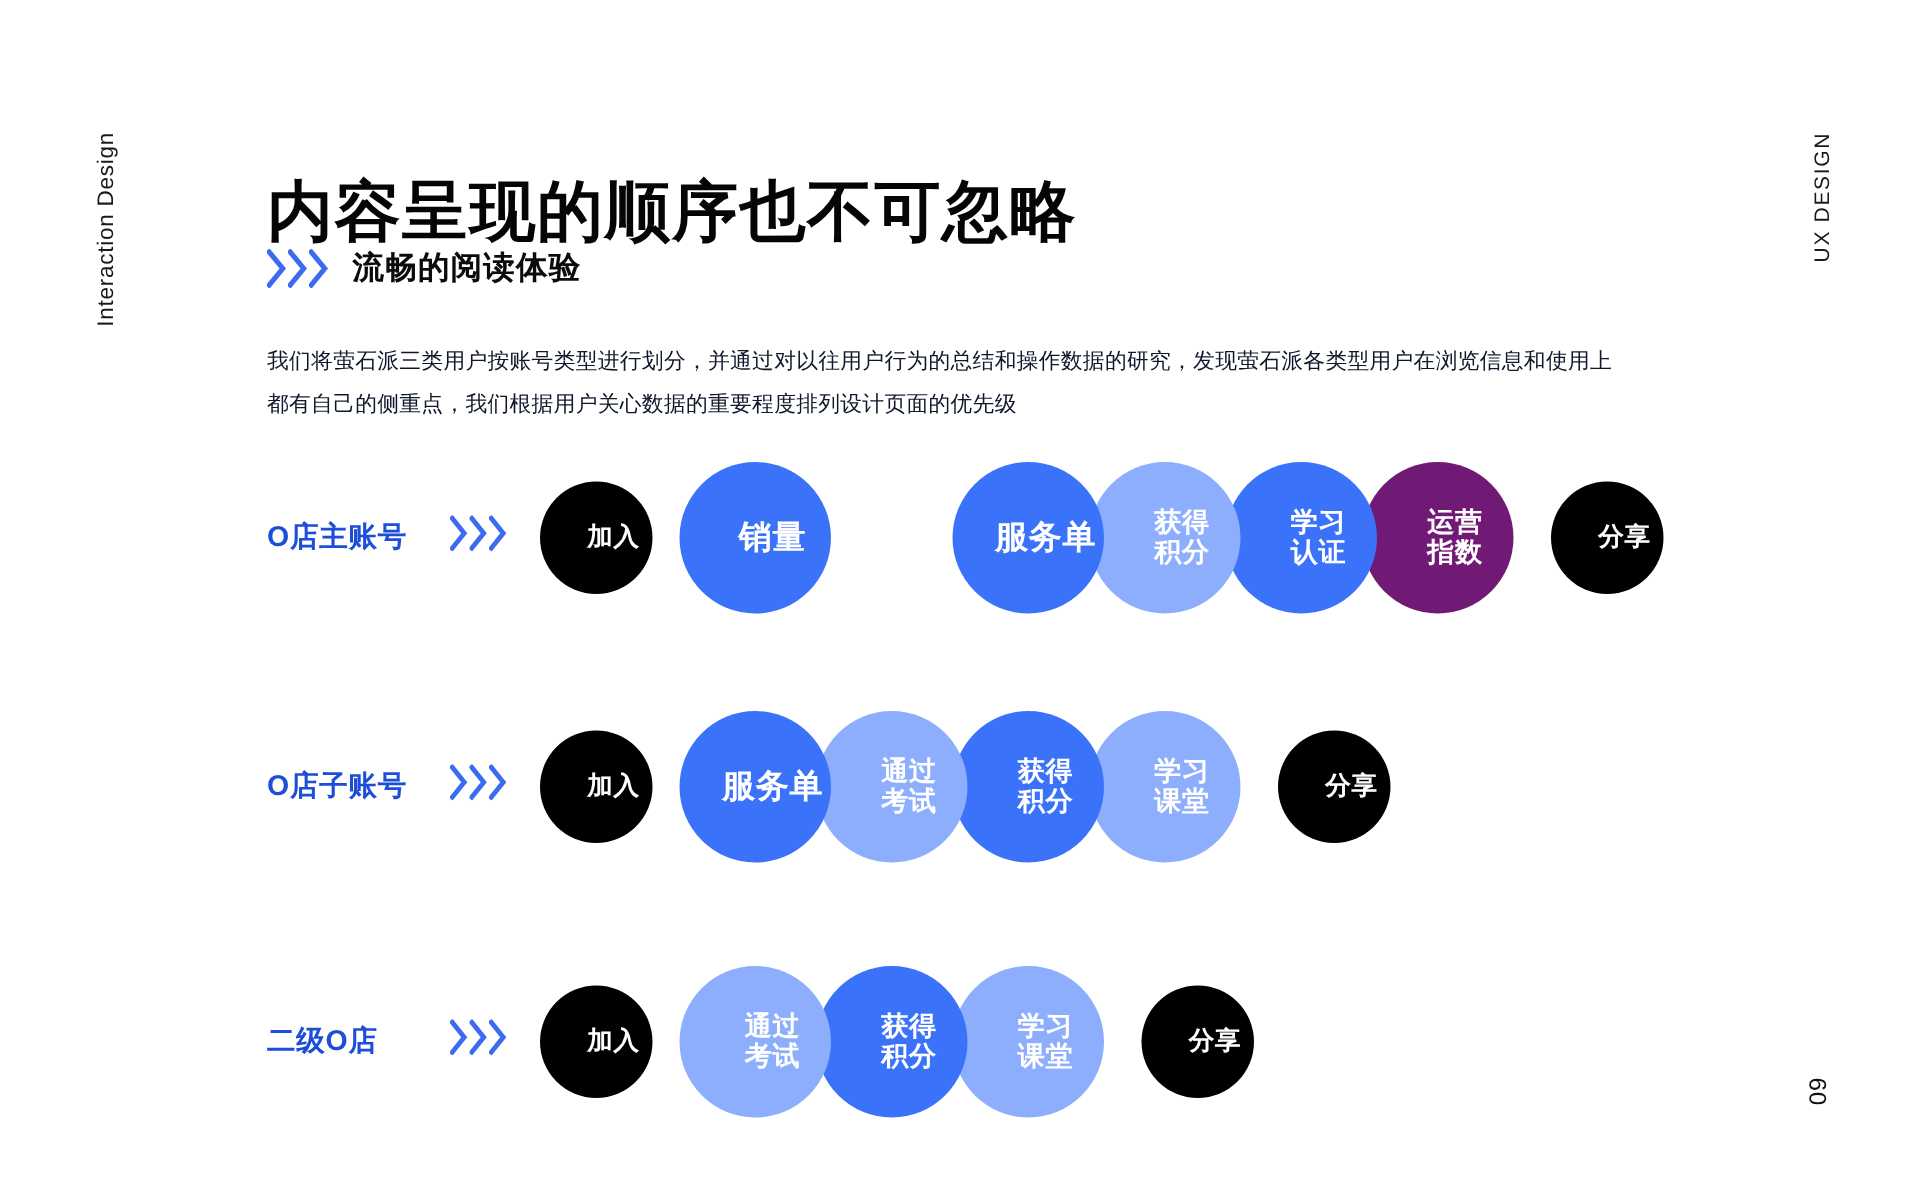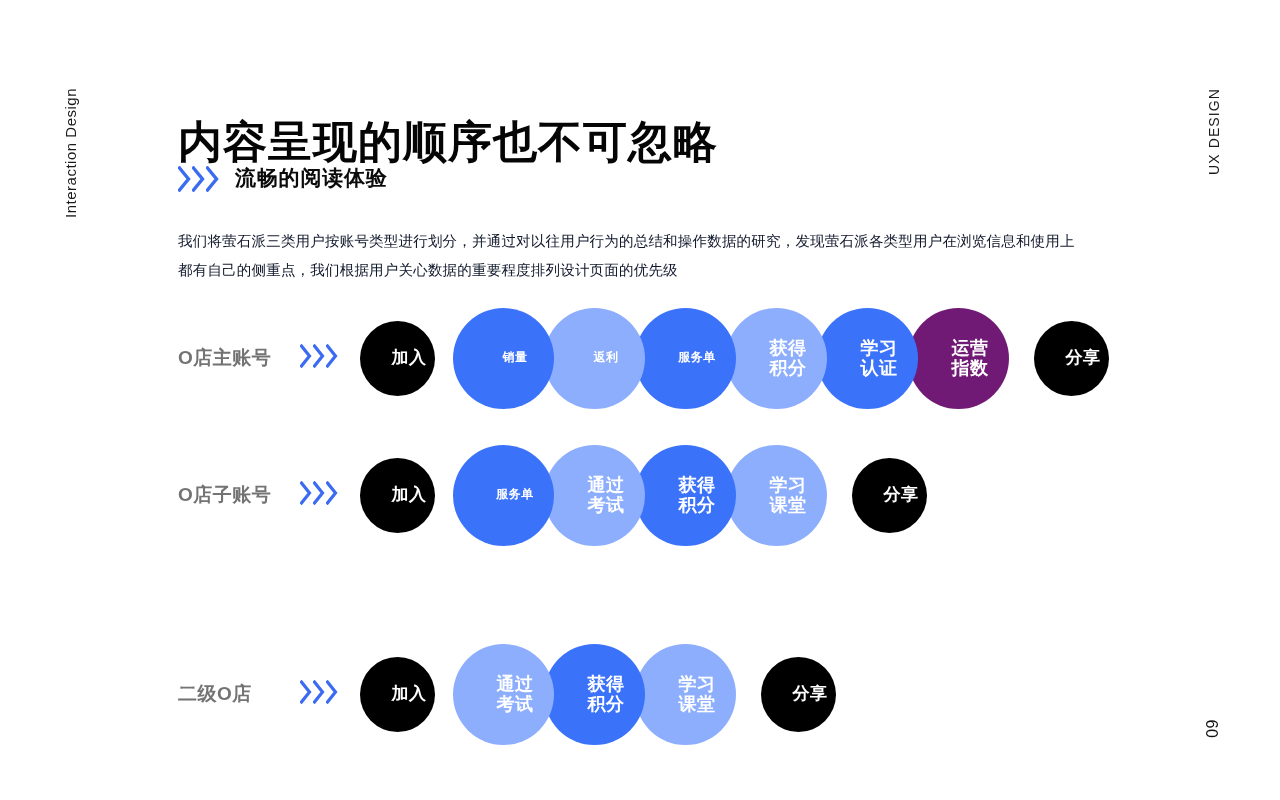--- a/index.html
+++ b/index.html
@@ -122,31 +122,31 @@
     width: 1280px;
     height: 800px;
   }
   .flow-row {
     position: absolute;
     left: 0;
     width: 1280px;
     height: 150px;
   }
   .flow-row.r0 { top: 283px; }
-  .flow-row.r1 { top: 420px; }
+  .flow-row.r1 { top: 449px; }
   .flow-row.r2 { top: 619px; }
 
   .row-label {
     position: absolute;
     left: 178px;
     top: 50%;
     transform: translateY(-50%);
     font-size: 19px;
     font-weight: 700;
-    color: #737373;
+    color: #1d4ed8;
     letter-spacing: 0.5px;
     white-space: nowrap;
   }
   .row-chevrons {
     position: absolute;
     left: 300px;
     top: 50%;
     transform: translateY(-50%);
   }
 
@@ -175,21 +175,21 @@
     height: 75px;
     margin-top: -37.5px;
     background: #000000;
     font-size: 17px;
     z-index: 30;
   }
   .node.stage {
     width: 101px;
     height: 101px;
     margin-top: -50.5px;
-    font-size: 12px;
+    font-size: 22px;
   }
   .node.stage.two-line { font-size: 18px; }
 </style>
 </head>
 <body>
 
 <div class="slide">
 
   <div class="rail-left-wrap">
     <span class="vert-text">Interaction Design</span>
@@ -236,23 +236,20 @@
     <svg width="12" height="24" viewBox="0 0 12 24">
               <path d="M1.5 2 L9.5 12 L1.5 22" fill="none" stroke="#3B6BF0" stroke-width="3.2" stroke-linecap="square"></path>
             </svg>
   </span></div>
         <div class="node endpoint" style="left:360px">
              <span class="node-label">加入</span>
            </div>
         <div class="node stage" style="left:453px;background:#3B72FA;z-index:20">
                <span class="node-label">销量</span>
              </div>
-        <div class="node stage" style="left:544px;background:#8CAEFD;z-index:19">
-               <span class="node-label">返利</span>
-             </div>
         <div class="node stage" style="left:635px;background:#3B72FA;z-index:18">
                <span class="node-label">服务单</span>
              </div>
         <div class="node stage two-line" style="left:726px;background:#8CAEFD;z-index:17">
                <span class="node-label">获得
 积分</span>
              </div>
         <div class="node stage two-line" style="left:817px;background:#3B72FA;z-index:16">
                <span class="node-label">学习
 认证</span>

